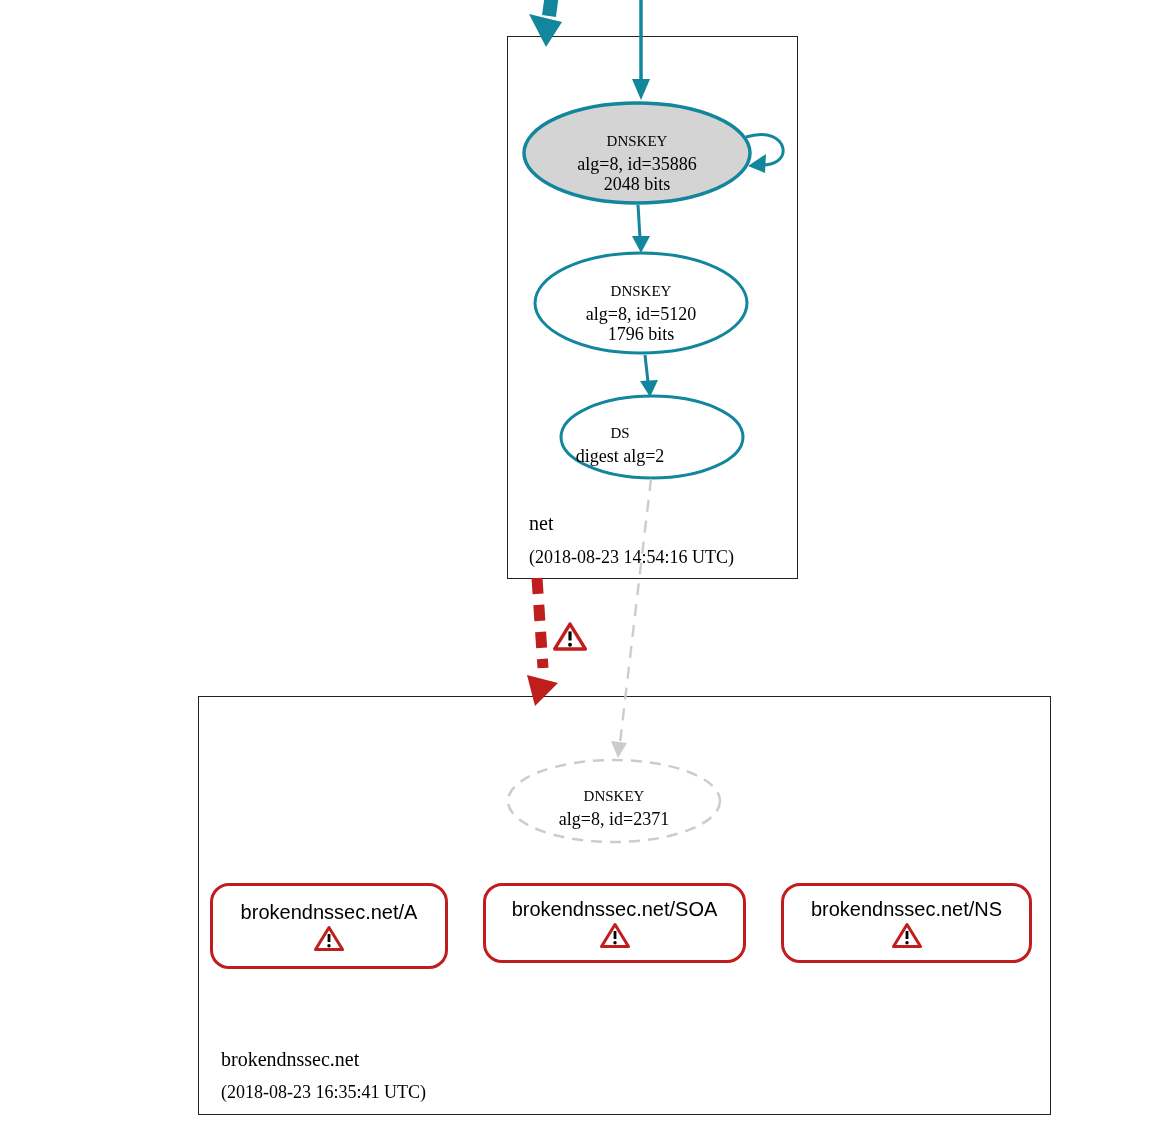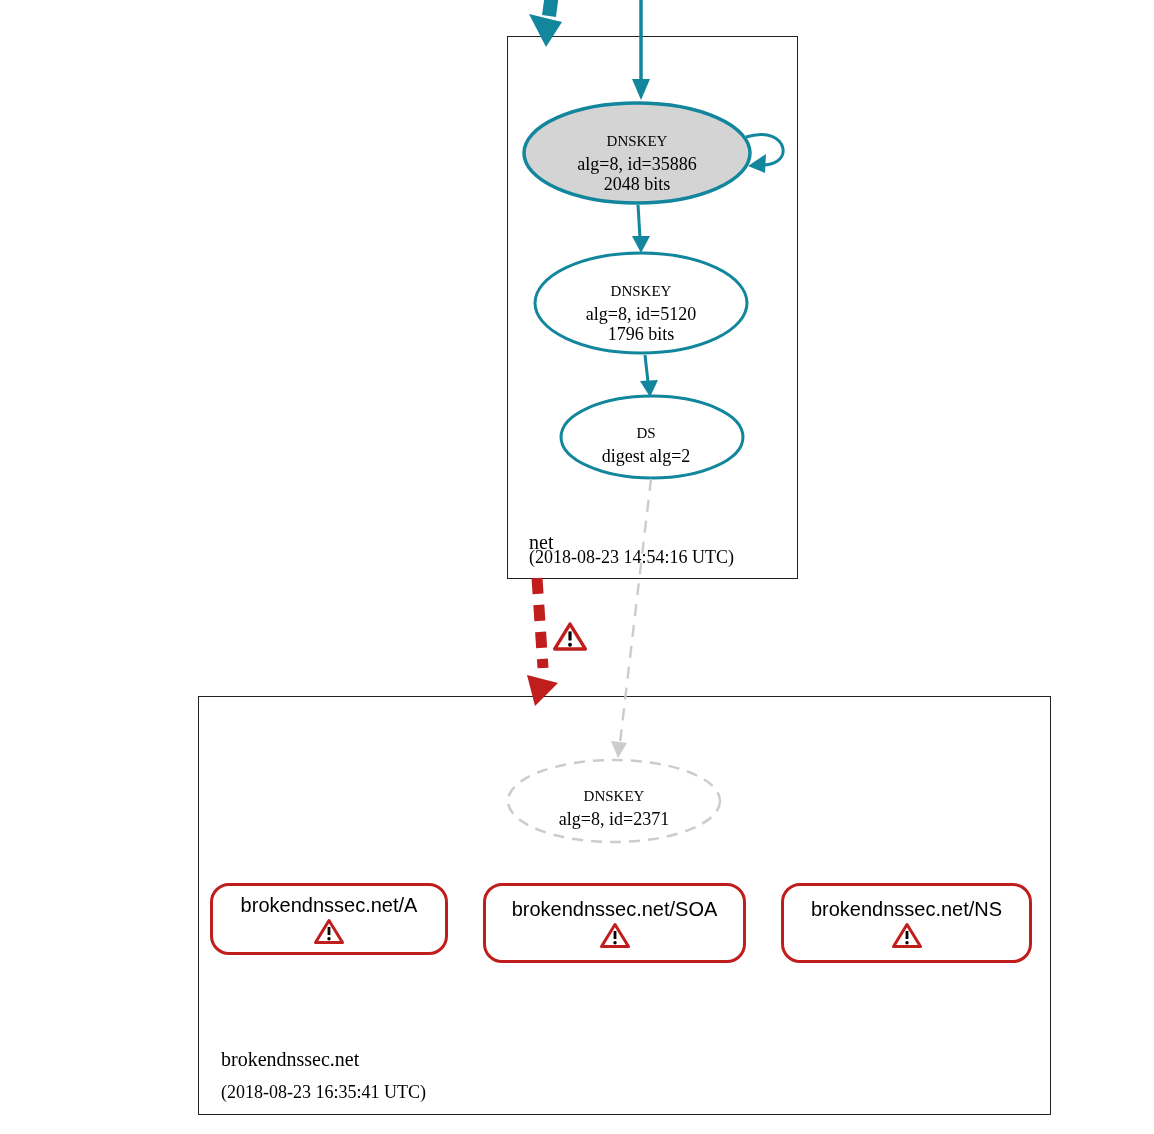--- a/index.html
+++ b/index.html
@@ -116,44 +116,44 @@
       <span class="node-detail">alg=8, id=35886</span>
       <span class="node-detail">2048 bits</span>
     </div>
 
     <div class="node-label" style="left:641px;top:278px;">
       <span class="node-title">DNSKEY</span>
       <span class="node-detail">alg=8, id=5120</span>
       <span class="node-detail">1796 bits</span>
     </div>
 
-    <div class="node-label" style="left:646px;top:420px;text-align:center;">
+    <div class="node-label" style="left:620px;top:420px;text-align:center;">
       <span class="node-title">DS</span>
       <span class="node-detail">digest alg=2</span>
     </div>
 
-    <div class="zone-name" style="left:529px;top:531px;">net</div>
+    <div class="zone-name" style="left:529px;top:512px;">net</div>
     <div class="zone-ts" style="left:529px;top:547px;">(2018-08-23 14:54:16 UTC)</div>
 
     <div class="node-label" style="left:614px;top:783px;">
       <span class="node-title">DNSKEY</span>
       <span class="node-detail">alg=8, id=2371</span>
     </div>
 
     <div class="zone-name" style="left:221px;top:1048px;">brokendnssec.net</div>
     <div class="zone-ts" style="left:221px;top:1082px;">(2018-08-23 16:35:41 UTC)</div>
   </div>
 
   <svg class="warn-float" style="left:553px;top:621px;" width="34" height="31" viewBox="0 0 30 27">
     <polygon points="15,2.5 28.5,24.5 1.5,24.5" fill="#ffffff" style="stroke:var(--bogus);" stroke-width="3" stroke-linejoin="round"></polygon>
     <line x1="15" y1="9" x2="15" y2="17" stroke="#000" stroke-width="2.8"></line>
     <circle cx="15" cy="20.8" r="1.7" fill="#000"></circle>
   </svg>
 
-  <div class="rrset-box" style="left:210px;top:883px;width:238px;height:72px;">
+  <div class="rrset-box" style="left:210px;top:883px;width:238px;height:86px;">
     <span class="rrset-label">brokendnssec.net/A</span>
     <svg class="warn-icon" width="30" height="27" viewBox="0 0 30 27">
       <polygon points="15,2.5 28.5,24.5 1.5,24.5" fill="#ffffff" style="stroke:var(--bogus);" stroke-width="3" stroke-linejoin="round"></polygon>
       <line x1="15" y1="9" x2="15" y2="17" stroke="#000" stroke-width="2.8"></line>
       <circle cx="15" cy="20.8" r="1.7" fill="#000"></circle>
     </svg>
   </div>
 
   <div class="rrset-box" style="left:483px;top:883px;width:263px;height:80px;">
     <span class="rrset-label">brokendnssec.net/SOA</span>

